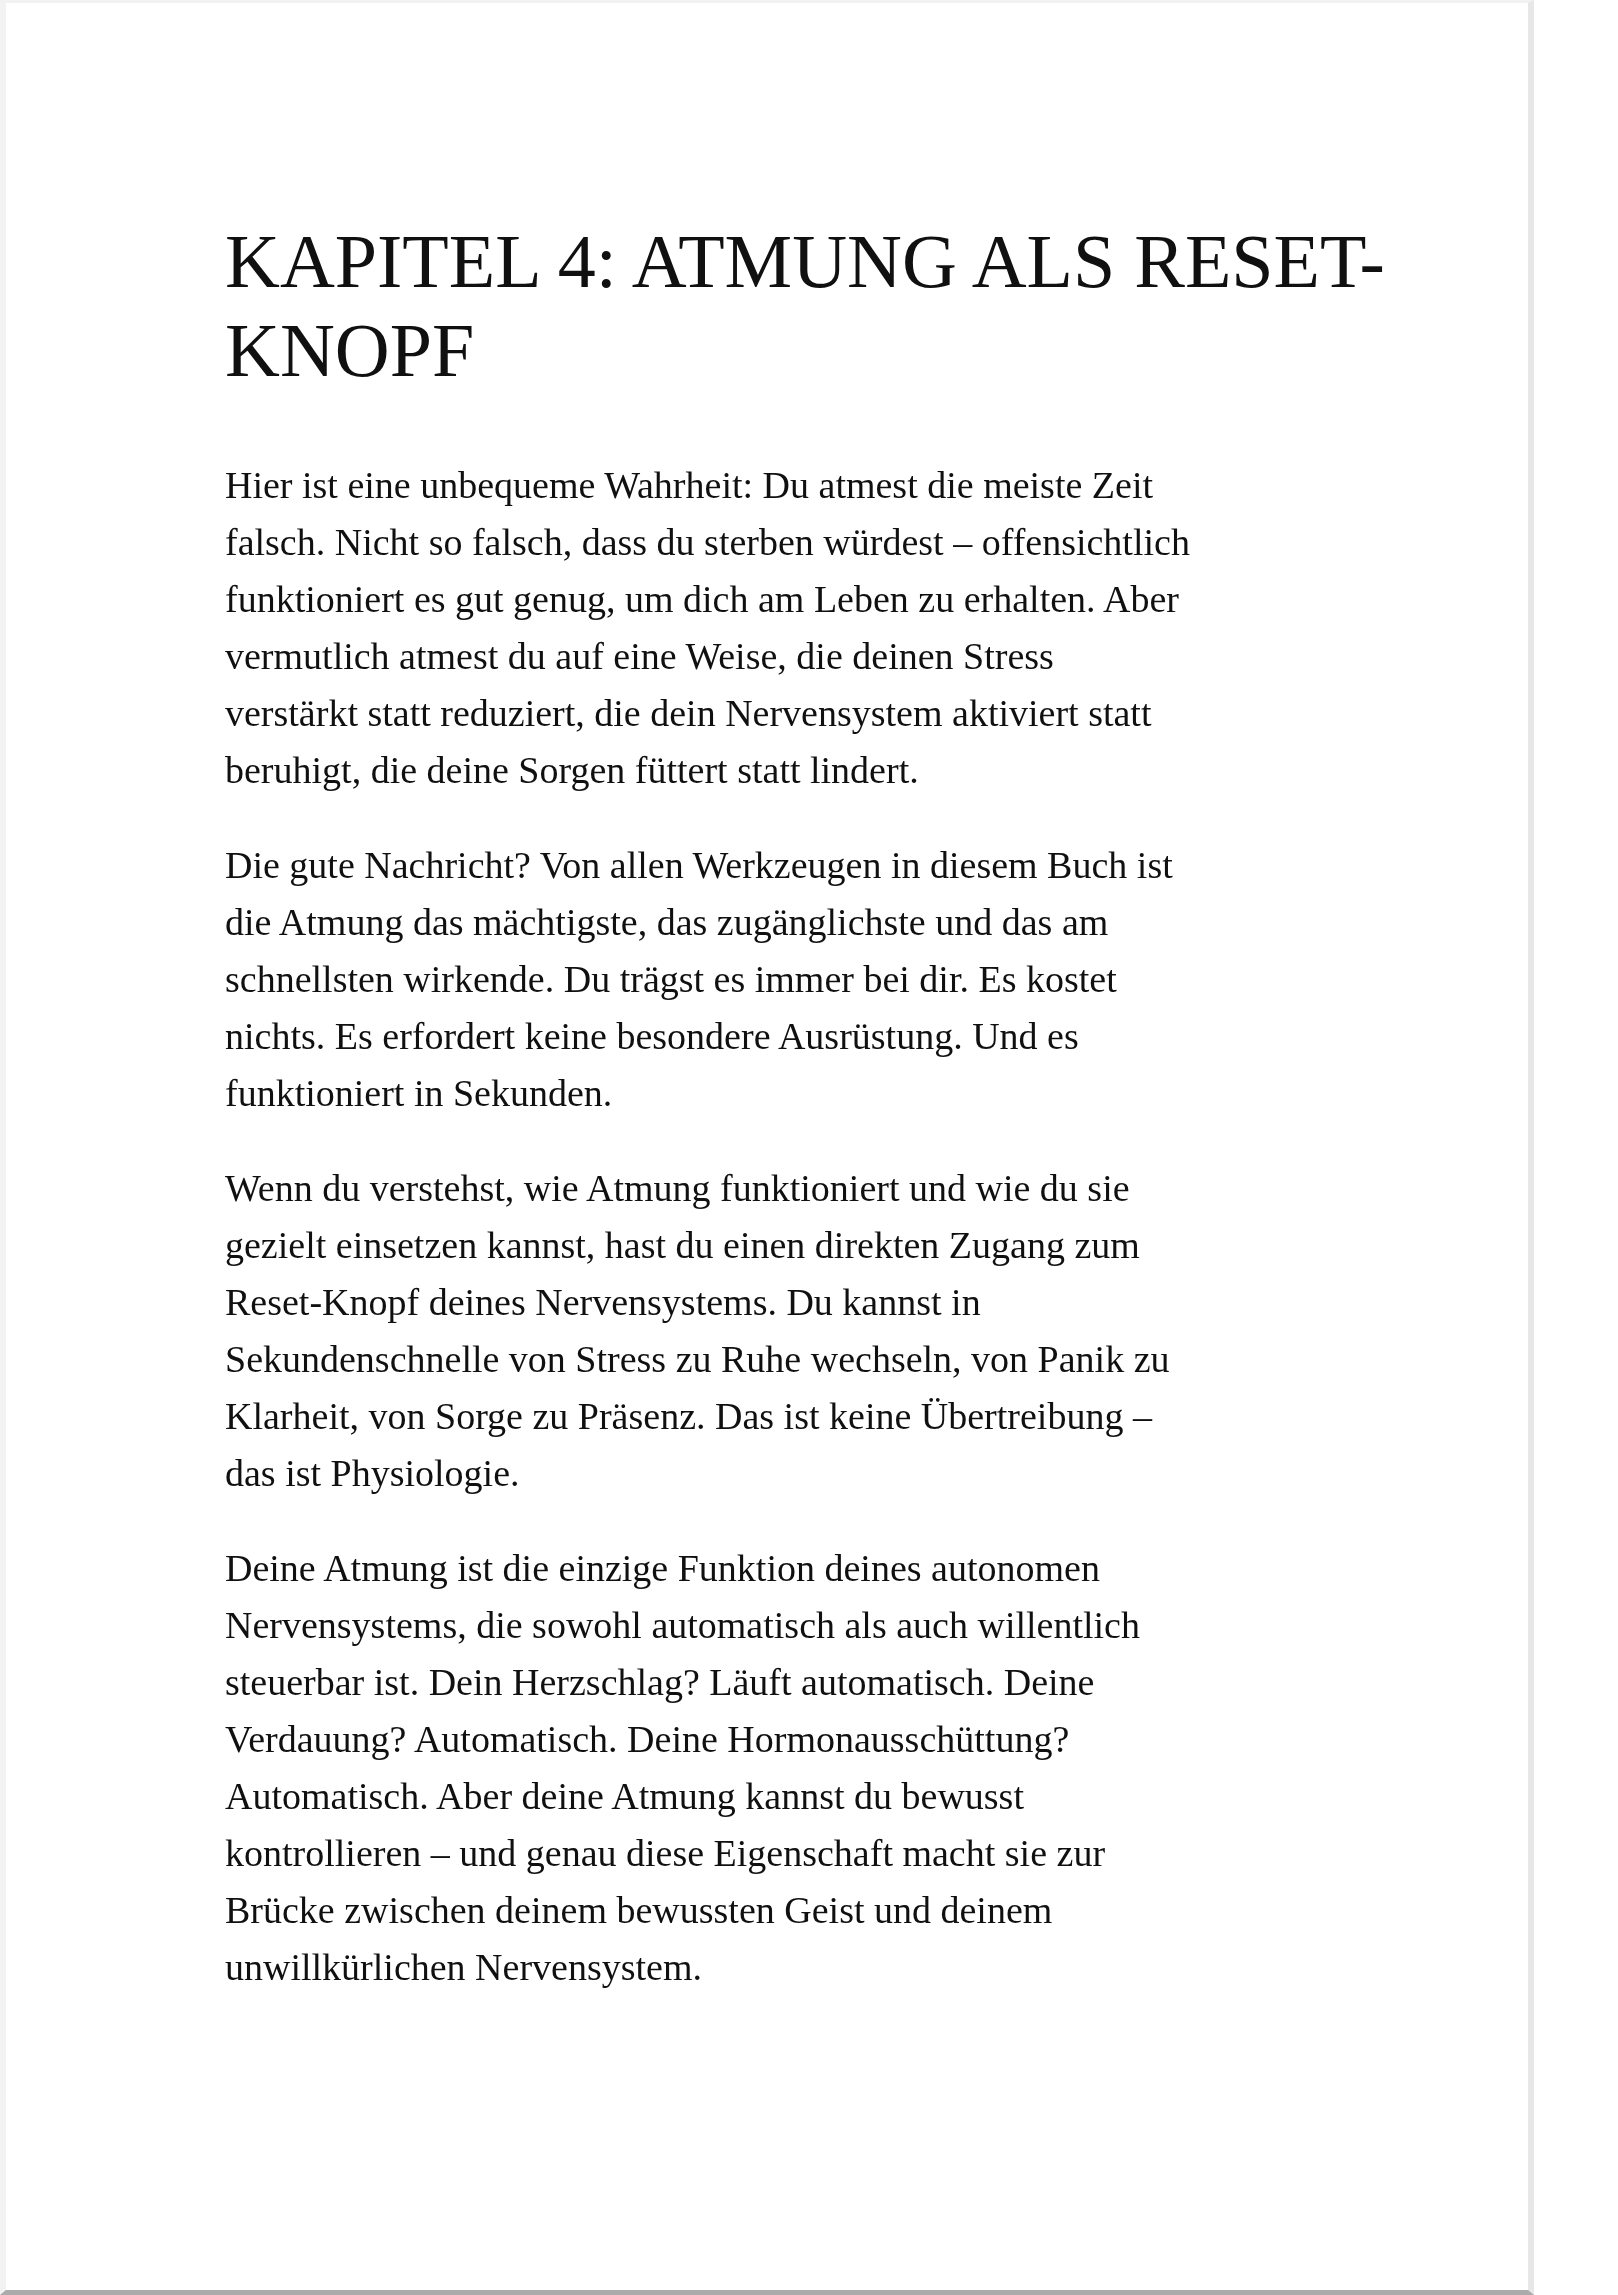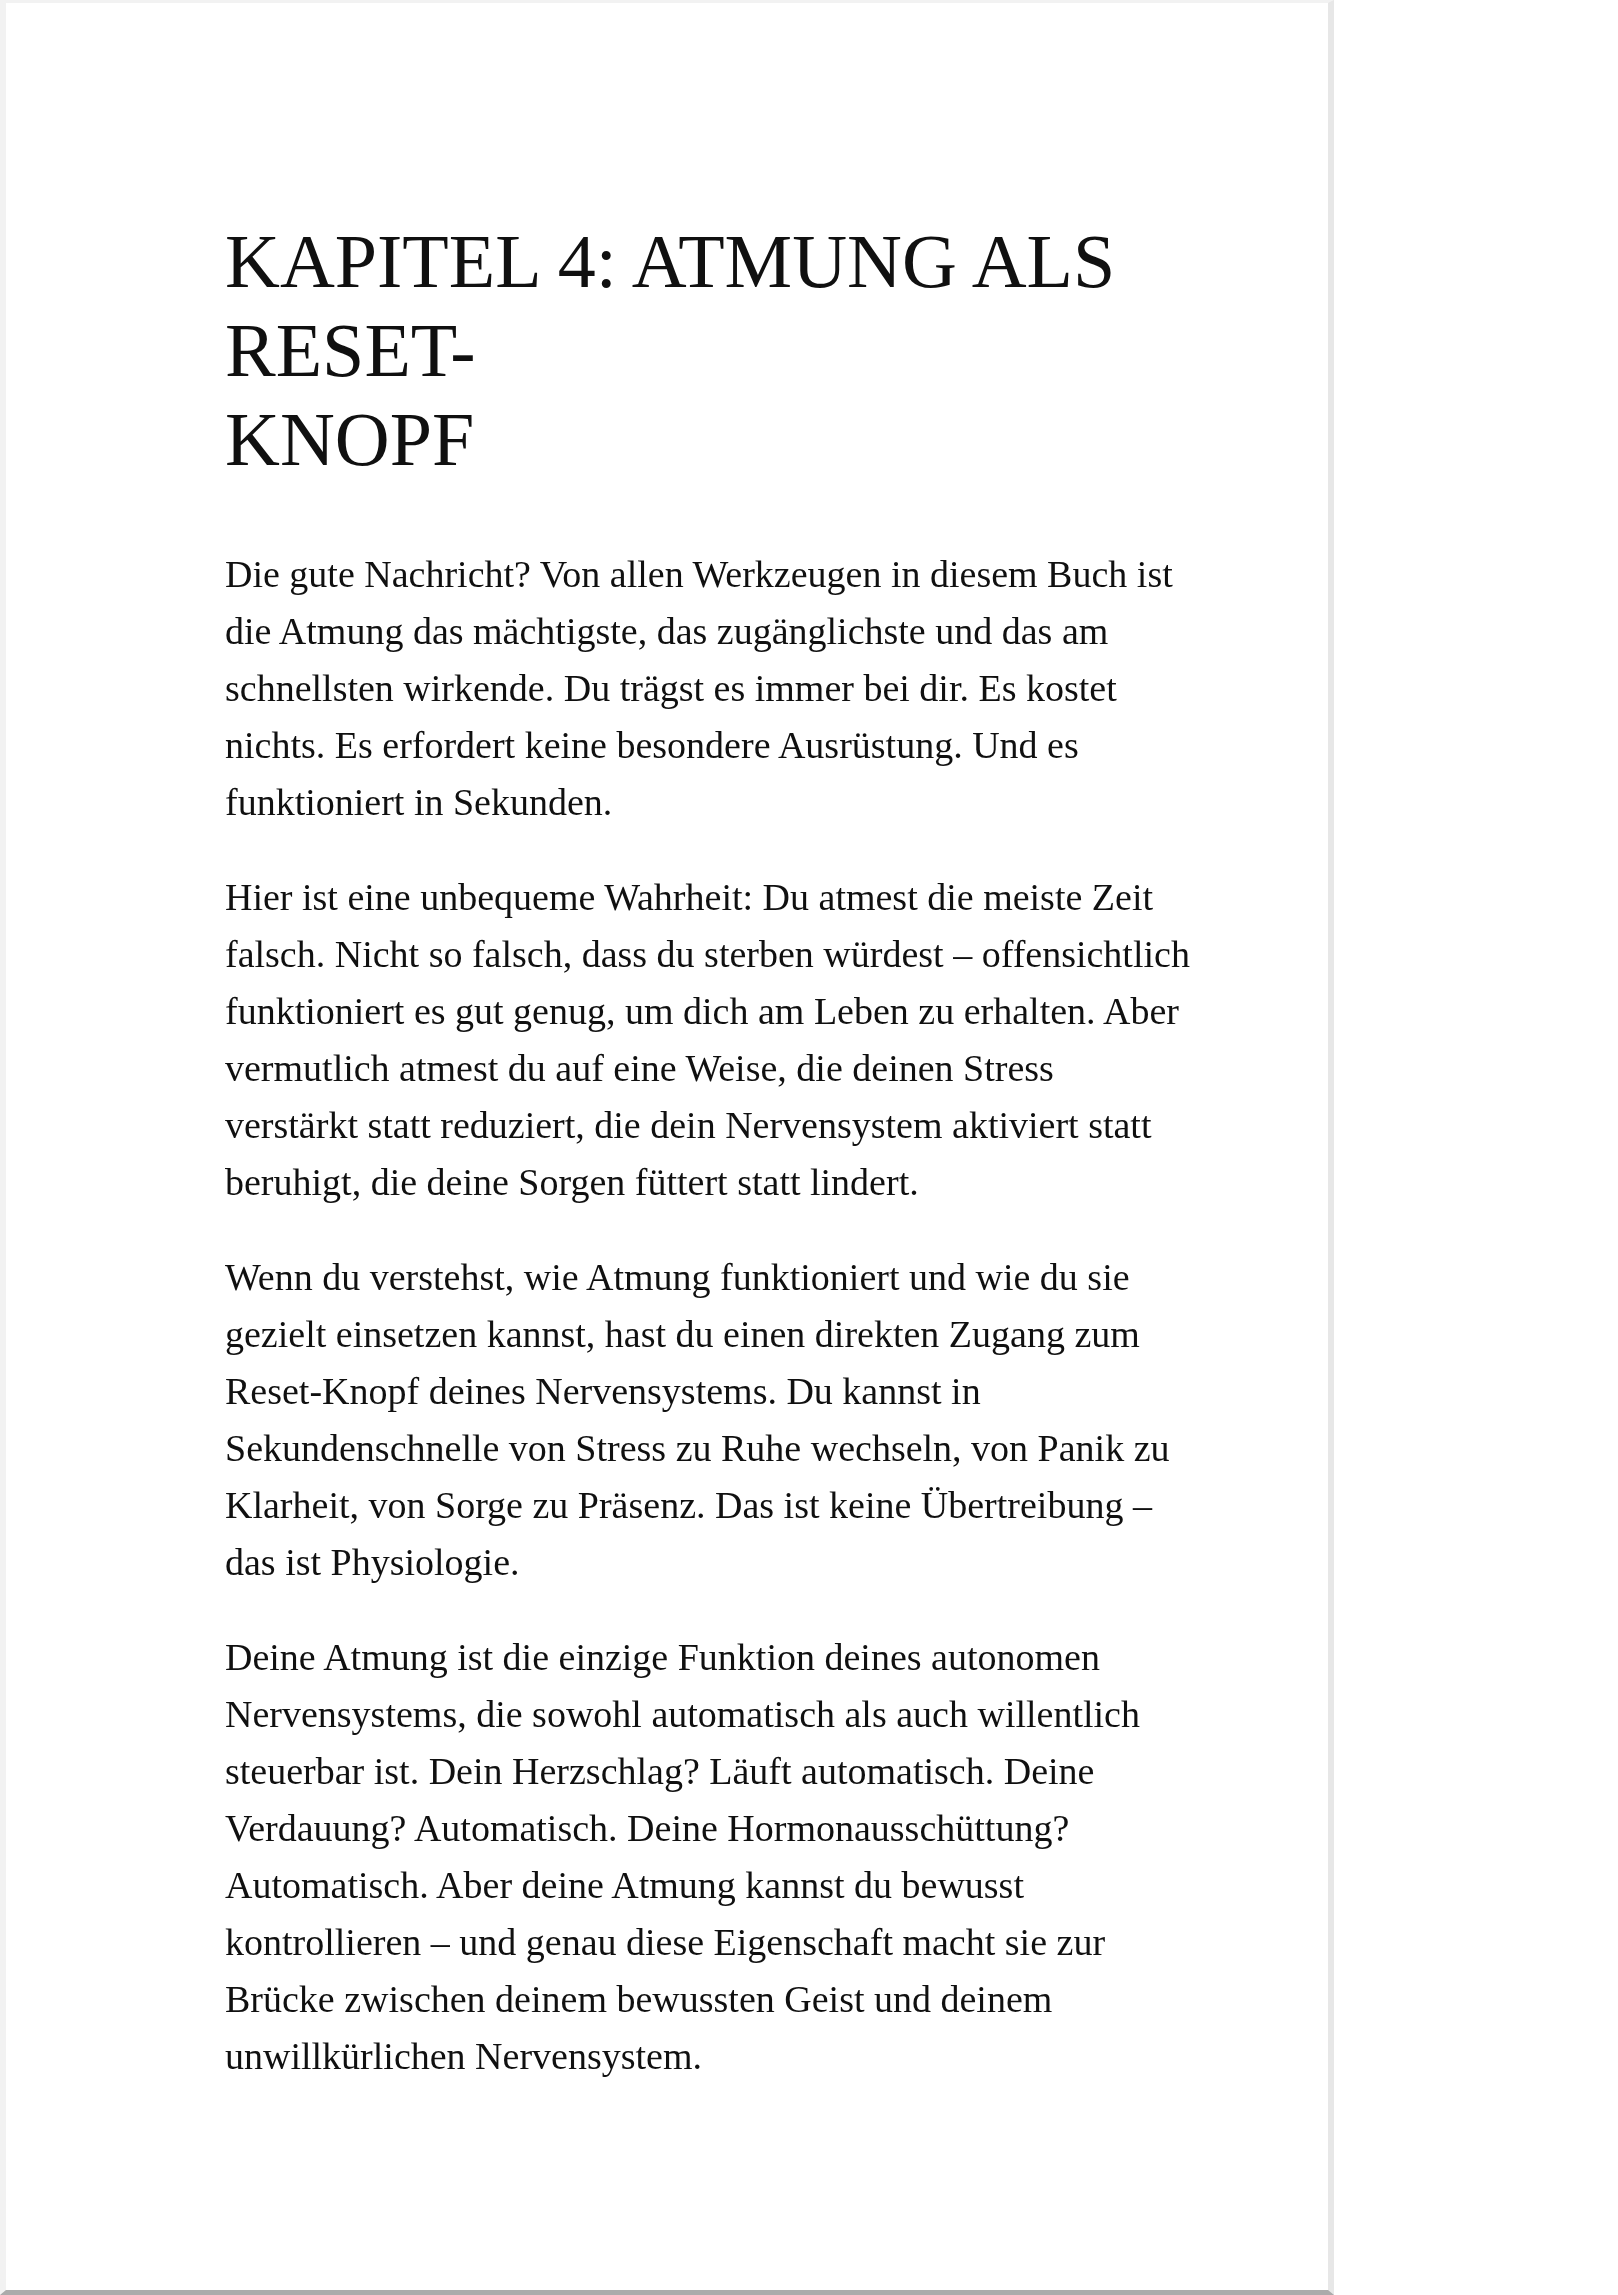--- a/index.html
+++ b/index.html
@@ -3,21 +3,21 @@
 <meta charset="utf-8">
 <style>
   html, body {
     margin: 0;
     padding: 0;
     background: #ffffff;
   }
   .page {
     position: relative;
     box-sizing: border-box;
-    width: 1334px;
+    width: 1534px;
     height: 2295px;
     background: #ffffff;
     border-top: 3.4px solid #f2f2f2;
     border-left: 6.7px solid #f2f2f2;
     border-right: 6px solid #e7e7e7;
     border-bottom: 5.4px solid #ababab;
     overflow: hidden;
     font-family: "Liberation Serif", "DejaVu Serif", serif;
     color: #101010;
   }
@@ -41,32 +41,32 @@
   }
 </style>
 </head>
 <body>
 
 <div class="page">
   <div class="content">
     <h1 class="chapter-heading">KAPITEL 4: ATMUNG ALS RESET-
 KNOPF</h1>
 
-    <p class="para">Die gute Nachricht? Von allen Werkzeugen in diesem Buch ist
-die Atmung das mächtigste, das zugänglichste und das am
-schnellsten wirkende. Du trägst es immer bei dir. Es kostet
-nichts. Es erfordert keine besondere Ausrüstung. Und es
-funktioniert in Sekunden.</p>
-
     <p class="para">Hier ist eine unbequeme Wahrheit: Du atmest die meiste Zeit
 falsch. Nicht so falsch, dass du sterben würdest – offensichtlich
 funktioniert es gut genug, um dich am Leben zu erhalten. Aber
 vermutlich atmest du auf eine Weise, die deinen Stress
 verstärkt statt reduziert, die dein Nervensystem aktiviert statt
 beruhigt, die deine Sorgen füttert statt lindert.</p>
+
+    <p class="para">Die gute Nachricht? Von allen Werkzeugen in diesem Buch ist
+die Atmung das mächtigste, das zugänglichste und das am
+schnellsten wirkende. Du trägst es immer bei dir. Es kostet
+nichts. Es erfordert keine besondere Ausrüstung. Und es
+funktioniert in Sekunden.</p>
 
     <p class="para">Wenn du verstehst, wie Atmung funktioniert und wie du sie
 gezielt einsetzen kannst, hast du einen direkten Zugang zum
 Reset-Knopf deines Nervensystems. Du kannst in
 Sekundenschnelle von Stress zu Ruhe wechseln, von Panik zu
 Klarheit, von Sorge zu Präsenz. Das ist keine Übertreibung –
 das ist Physiologie.</p>
 
     <p class="para">Deine Atmung ist die einzige Funktion deines autonomen
 Nervensystems, die sowohl automatisch als auch willentlich

